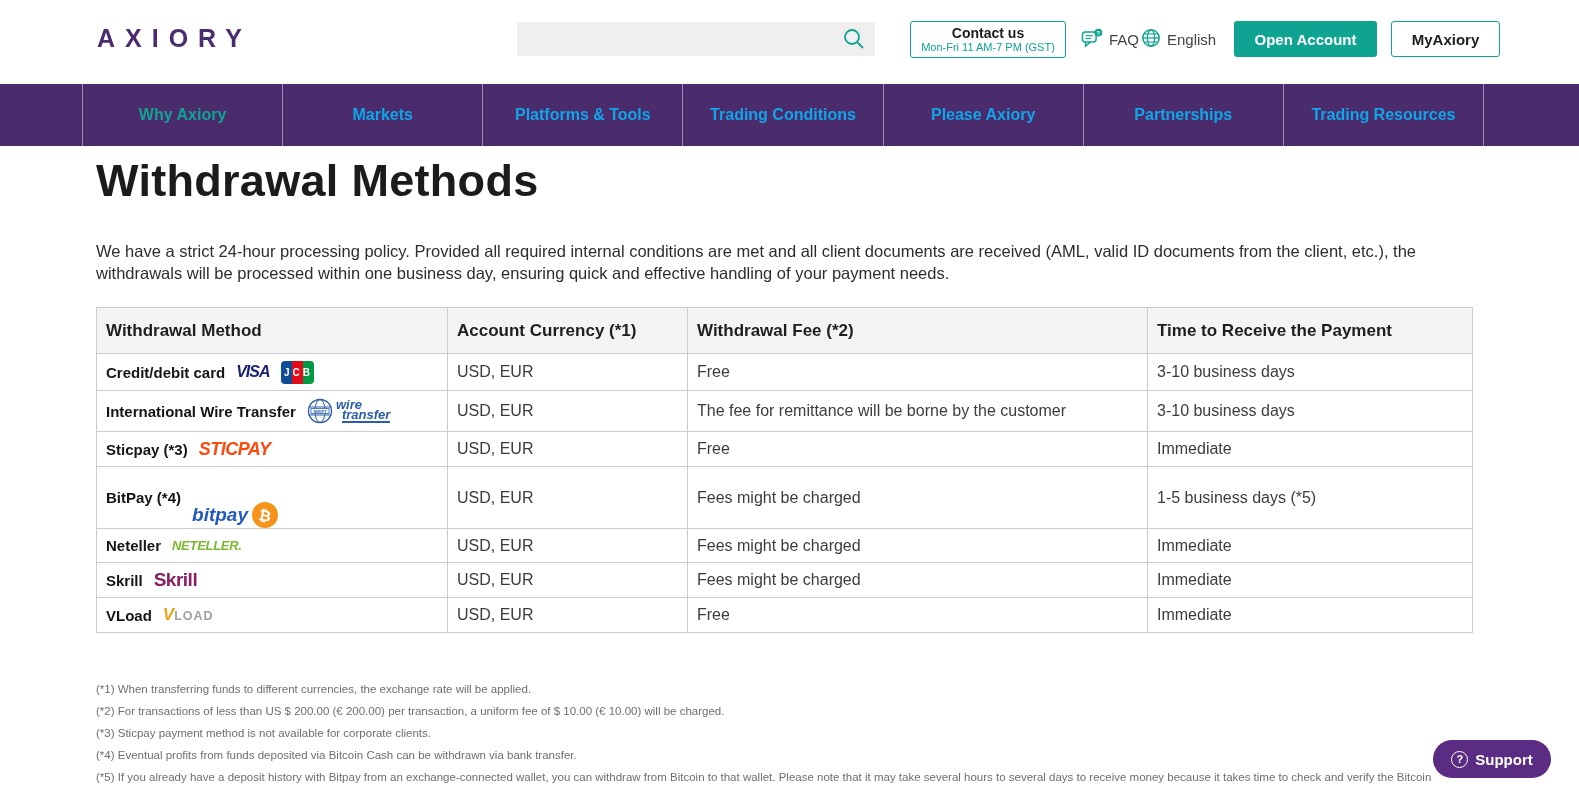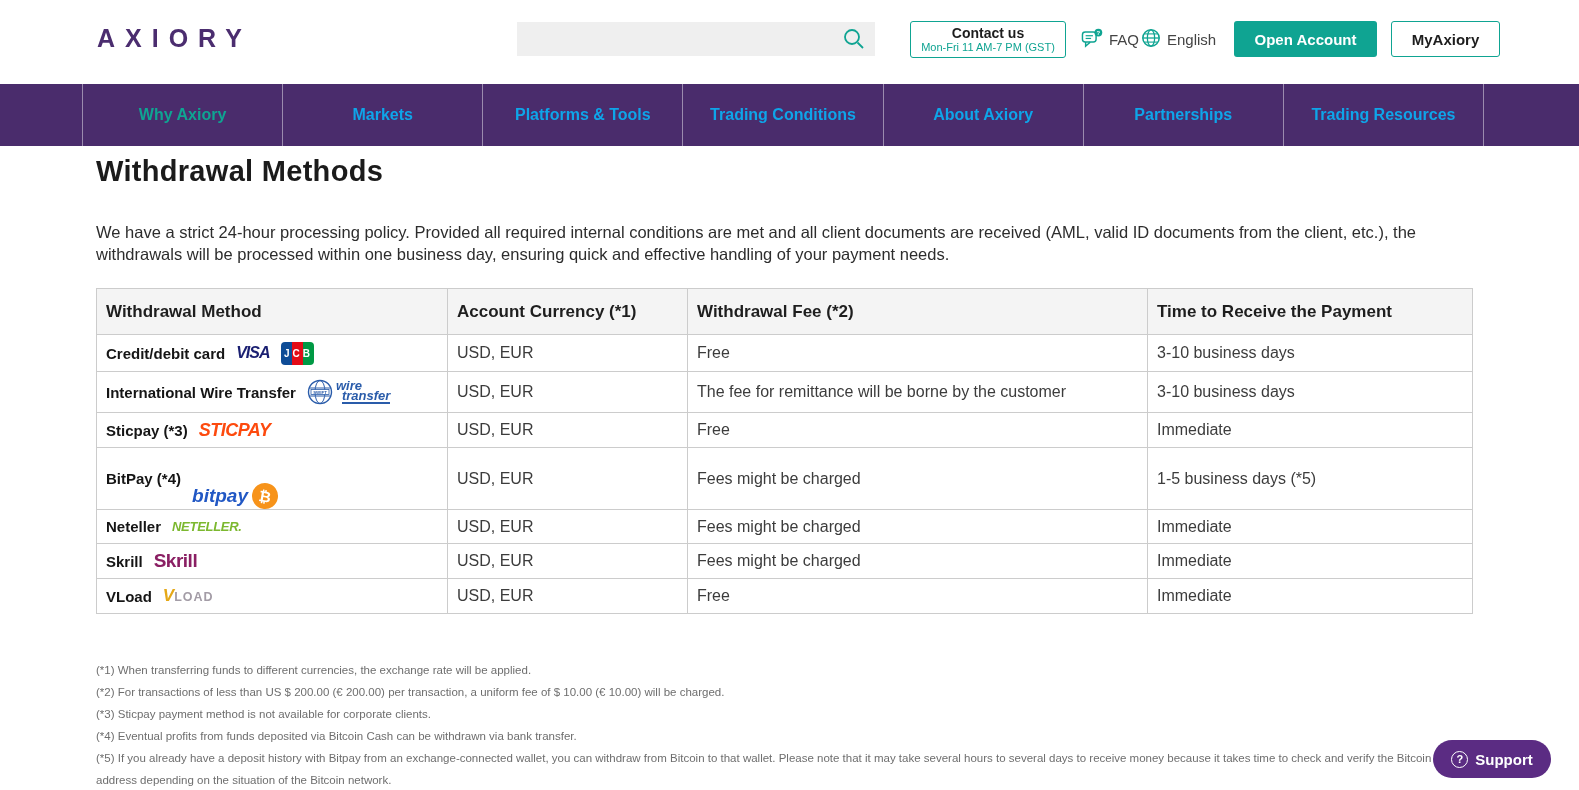--- a/index.html
+++ b/index.html
@@ -34,21 +34,21 @@
   .nav { position:relative; height:62px; background:#4a2c6c; display:flex; }
   .nav-inner { margin-left:82px; width:1402px; display:flex; }
   .nav-item { flex:1; display:flex; align-items:center; justify-content:center;
     color:#0ea5e9; font-weight:bold; font-size:16px; border-left:1px solid rgba(255,255,255,.45);
     cursor:pointer; }
   .nav-item:last-child { border-right:1px solid rgba(255,255,255,.45); }
   .nav-item.active { color:#0fa492; }
 
   
   .main { padding:0 0 0 96px; }
-  h1 { margin-top:9px; font-size:29px; font-weight:800; color:#1b1b1b; letter-spacing:.3px; }
+  h1 { margin-top:9px; font-size:45px; font-weight:800; color:#1b1b1b; letter-spacing:.3px; }
   .intro { margin-top:33px; width:1378px; font-size:16.5px; line-height:22px; color:#2d2d2d; }
 
   table { border-collapse:collapse; margin-top:23px; width:1376px; table-layout:fixed; }
   col.c1{width:351px} col.c2{width:240px} col.c3{width:460px} col.c4{width:325px}
   th { background:#f4f4f4; border:1px solid #ccc; text-align:left; height:46px;
     padding:0 9px; font-size:17px; color:#1e1e1e; }
   td { border:1px solid #ccc; padding:0 9px; font-size:16px; color:#3c3c3c; }
   .method-cell { display:flex; align-items:center; gap:11px; }
   .method-label { font-size:15px; font-weight:bold; color:#151515; white-space:nowrap; }
   tr.h37 td{height:37px} tr.h41 td{height:41px} tr.h35 td{height:35px}
@@ -131,21 +131,21 @@
   <button class="btn btn-open">Open Account</button>
   <button class="btn btn-my">MyAxiory</button>
 </div>
 
 <div class="nav">
   <div class="nav-inner">
     <div class="nav-item active">Why Axiory</div>
     <div class="nav-item">Markets</div>
     <div class="nav-item">Platforms &amp; Tools</div>
     <div class="nav-item">Trading Conditions</div>
-    <div class="nav-item">About Axiory</div>
+    <div class="nav-item">Please Axiory</div>
     <div class="nav-item">Partnerships</div>
     <div class="nav-item">Trading Resources</div>
   </div>
 </div>
 
 <div class="main">
   <h1>Withdrawal Methods</h1>
   <p class="intro">We have a strict 24-hour processing policy. Provided all required internal conditions are met and all client documents are received (AML, valid ID documents from the client, etc.), the withdrawals will be processed within one business day, ensuring quick and effective handling of your payment needs.</p>
 
   <table>

